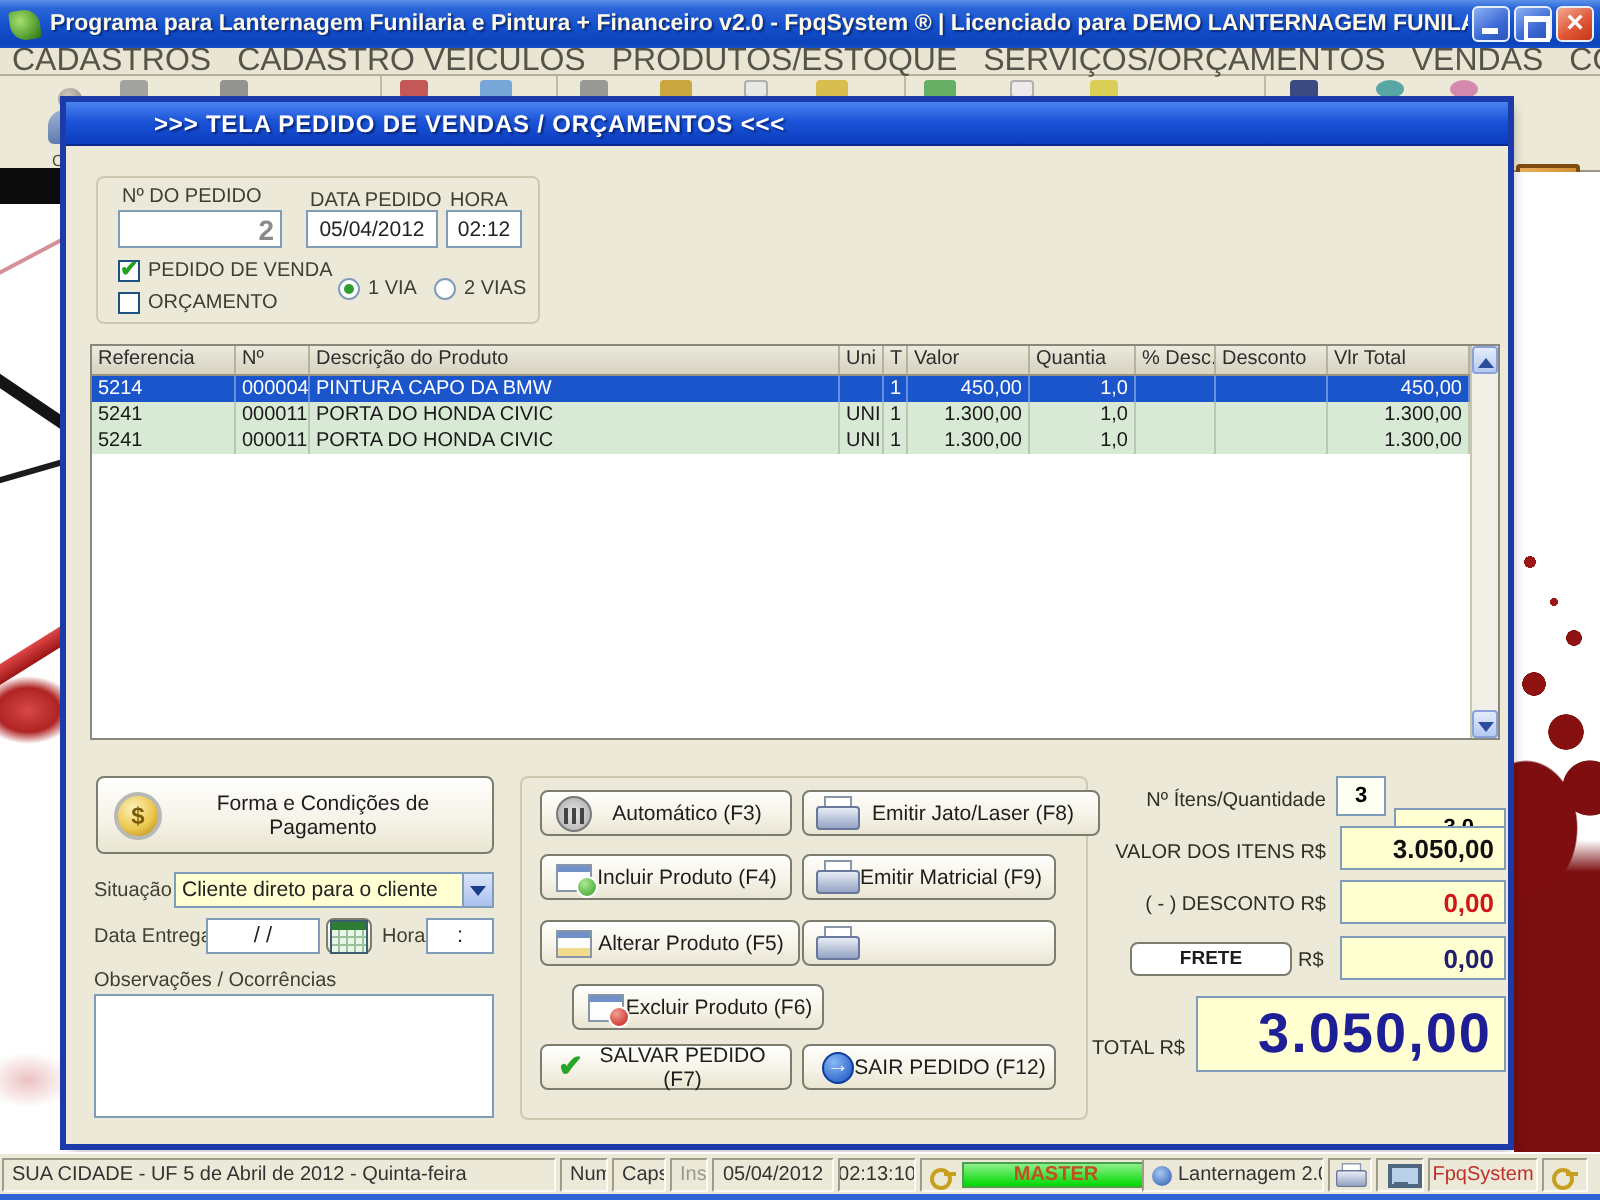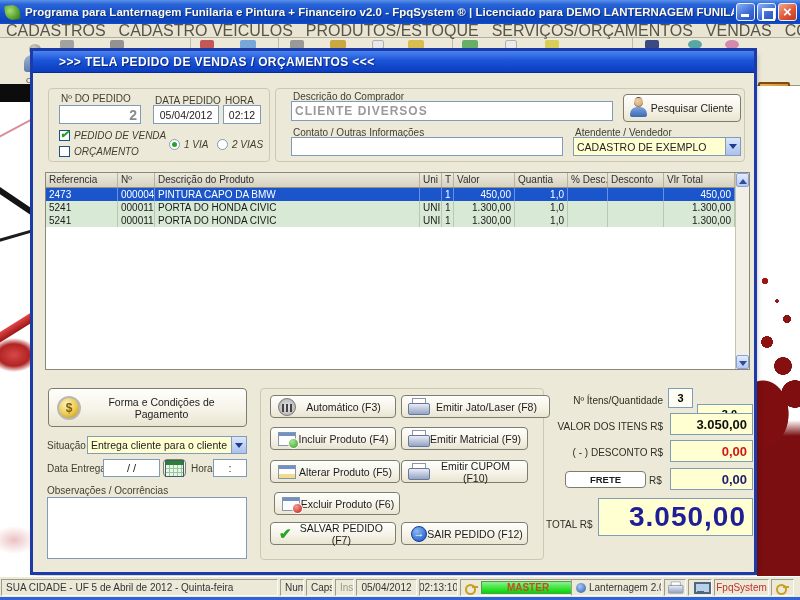--- a/index.html
+++ b/index.html
@@ -71,37 +71,37 @@
       radial-gradient(circle 14px at 38px 308px,#7e0e10 97%,transparent),
       radial-gradient(ellipse 26px 34px at 6px 328px,#7e0e10 97%,transparent),
       linear-gradient(to bottom,transparent 334px,#7a0e10 350px); }
 
   
   .dialog { position:absolute; left:33px; top:51px; width:721px; height:521px; background:#ece9d8;
     box-shadow:0 0 0 3px #1d3ba8, 2px 3px 6px rgba(0,0,0,.35); z-index:10; }
   .dlg-titlebar { position:absolute; left:0; top:0; right:0; height:22px;
     background:linear-gradient(180deg,#4a84f0 0%,#1c54d8 45%,#0a3cbe 100%);
     color:#fff; font-size:12px; font-weight:bold; letter-spacing:.4px;
-    display:flex; align-items:center; padding-left:26px; border-bottom:1px solid #082a8c;
+    display:flex; align-items:center; padding-left:44px; border-bottom:1px solid #082a8c;
     text-shadow:1px 1px 1px #08267a; }
 
   .groupbox { position:absolute; border:1px solid #cdc9b0; border-radius:4px; }
   .lbl { position:absolute; font-size:10px; color:#403f2f; white-space:nowrap; }
   .tfield { position:absolute; border:1px solid #7f9db9; background:#fff; font-family:"Liberation Sans",sans-serif;
     font-size:11px; color:#222; padding:0 3px; }
   .tfield.center { text-align:center; }
   .tfield.grey { color:#9a9a9a; font-weight:bold; letter-spacing:1px; font-size:12px; }
   .tfield.num { text-align:right; font-weight:bold; font-size:14px; color:#8a8a8a; }
 
   .checkline { position:absolute; display:flex; align-items:center; gap:4px; cursor:pointer; }
   .cb { width:11px; height:11px; background:#fff; border:1px solid #1c5180; position:relative; flex:none; }
   .cb.checked::after { content:"✔"; position:absolute; left:0px; top:-3px; color:#21a121; font-size:11px; font-weight:bold; }
   .radio { width:11px; height:11px; border-radius:50%; background:#fff; border:1px solid #7f9db9; position:relative; flex:none; }
   .radio.sel::after { content:""; position:absolute; left:2px; top:2px; width:5px; height:5px; border-radius:50%; background:#2ca02c; }
-  .checkline span { font-size:10px; color:#403f2f;font-style:italic; }
+  .checkline span { font-size:10px; color:#403f2f; }
 
   .xp-btn { position:absolute; border:1px solid #7d7d6f; border-radius:4px; cursor:pointer;
     background:linear-gradient(180deg,#fefefc 0%,#f6f3e8 55%,#e9e5d2 100%);
     display:flex; align-items:center; font-family:"Liberation Sans",sans-serif;
     font-size:10.5px; color:#1c1c1c; box-shadow:inset 0 1px 0 #fff; }
   .xp-btn .cap { flex:1; text-align:center; padding-right:4px; }
 
   .select { position:absolute; border:1px solid #7f9db9; background:#ffffd2; display:flex; align-items:center; cursor:pointer; }
   .select .val { flex:1; font-size:10.5px; color:#222; padding-left:3px; white-space:nowrap; overflow:hidden; }
   .dd-btn { width:15px; align-self:stretch; border-left:1px solid #7f9db9; position:relative; flex:none;
@@ -278,51 +278,36 @@
     <div class="checkline" style="left:120px;top:50px">
       <span class="radio sel"></span>
       <span>1 VIA</span>
     </div>
     <div class="checkline" style="left:168px;top:50px">
       <span class="radio"></span>
       <span>2 VIAS</span>
     </div>
   </div>
 
-  <div class="groupbox" style="left:242px;top:37px;width:470px;height:74px">
-    <div class="lbl" style="left:17px;top:2px">Descrição do Comprador</div>
-    <input class="tfield grey" style="left: 15px; top: 12px; width: 322px; height: 20px;" readonly="" value="CLIENTE DIVERSOS">
-    <div class="xp-btn" style="left:347px;top:5px;width:118px;height:28px">
-      <span class="icon-person"></span>
-      <span class="cap">Pesquisar Cliente</span>
-    </div>
-    <div class="lbl" style="left:17px;top:38px">Contato / Outras Informações</div>
-    <input class="tfield" style="left: 15px; top: 48px; width: 272px; height: 19px;" value="">
-    <div class="lbl" style="left:299px;top:38px">Atendente / Vendedor</div>
-    <div class="select" style="left:297px;top:48px;width:168px;height:19px">
-      <span class="val">CADASTRO DE EXEMPLO</span>
-      <span class="dd-btn"></span>
-    </div>
-  </div>
 
   <div class="grid-area">
     <div class="grid-head">
       <div>Referencia</div>
         <div>Nº</div>
       <div>Descrição do Produto</div>
         <div>Uni</div>
       <div>T</div>
         <div>Valor</div>
       <div>Quantia</div>
         <div>% Desc.</div>
       <div>Desconto</div>
         <div>Vlr Total</div>
     </div>
     <div class="grid-row sel">
-      <div>2473</div>
+      <div>5214</div>
         <div>000004</div>
       <div>PINTURA CAPO DA BMW</div>
         <div></div>
       <div>1</div>
         <div class="ra">450,00</div>
       <div class="ra">1,0</div>
         <div></div>
       <div></div>
         <div class="ra">450,00</div>
     </div>
@@ -355,21 +340,21 @@
       <div class="sc-btn sc-dn"></div>
     </div>
   </div>
 
   <div class="xp-btn" style="left:15px;top:337px;width:199px;height:39px">
     <span class="icon-coin">$</span>
     <span class="cap">Forma e Condições de Pagamento</span>
   </div>
   <div class="lbl" style="left:14px;top:389px">Situação</div>
   <div class="select" style="left:54px;top:385px;width:160px;height:18px">
-    <span class="val">Entrega cliente para o cliente</span>
+    <span class="val">Cliente direto para o cliente</span>
     <span class="dd-btn"></span>
   </div>
   <div class="lbl" style="left:14px;top:412px">Data Entrega</div>
   <input class="tfield center" style="left: 70px; top: 408px; width: 57px; height: 18px;" value="/ /">
   <div class="xp-btn" style="left:130px;top:408px;width:23px;height:18px;justify-content:center">
     <span class="icon-cal"></span>
   </div>
   <div class="lbl" style="left:158px;top:412px">Hora</div>
   <input class="tfield center" style="left: 180px; top: 408px; width: 34px; height: 18px;" value=":">
   <div class="lbl" style="left:14px;top:434px">Observações / Ocorrências</div>
@@ -382,40 +367,39 @@
     <span class="cap">Automático   (F3)</span>
   </div>
   <div class="xp-btn" style="left:237px;top:376px;width:126px;height:23px">
     <span class="icon-grid badge plus"></span>
     <span class="cap">Incluir Produto  (F4)</span>
   </div>
   <div class="xp-btn" style="left:237px;top:409px;width:130px;height:23px">
     <span class="icon-grid rows"></span>
     <span class="cap">Alterar Produto  (F5)</span>
   </div>
-  <div class="xp-btn" style="left:241px;top:441px;width:126px;height:23px">
+  <div class="xp-btn" style="left:253px;top:441px;width:126px;height:23px">
     <span class="icon-grid badge minus"></span>
     <span class="cap">Excluir Produto  (F6)</span>
   </div>
   <div class="xp-btn" style="left:237px;top:471px;width:126px;height:23px">
     <span class="icon-check">✔</span>
     <span class="cap">SALVAR PEDIDO (F7)</span>
   </div>
 
   <div class="xp-btn" style="left:368px;top:344px;width:149px;height:23px">
     <span class="icon-printer"></span>
     <span class="cap">Emitir Jato/Laser (F8)</span>
   </div>
   <div class="xp-btn" style="left:368px;top:376px;width:127px;height:23px">
     <span class="icon-printer"></span>
     <span class="cap">Emitir Matricial  (F9)</span>
   </div>
   <div class="xp-btn" style="left:368px;top:409px;width:127px;height:23px">
     <span class="icon-printer"></span>
-    <span class="cap">Emitir CUPOM  (F10)</span>
   </div>
   <div class="xp-btn" style="left:368px;top:471px;width:127px;height:23px">
     <span class="icon-go">→</span>
     <span class="cap">SAIR  PEDIDO  (F12)</span>
   </div>
 
   <div class="tot-lbl" style="left:512px;top:344px;width:118px">Nº Ítens/Quantidade</div>
   <div class="tot-box" style="left:635px;top:337px;width:25px;height:20px;background:#fffef2;text-align:center;font-size:11px;line-height:19px">3</div>
   <div class="tot-box" style="left:664px;top:353px;width:56px;height:20px;font-size:11px;line-height:19px;padding-right:15px">3,0</div>
 

